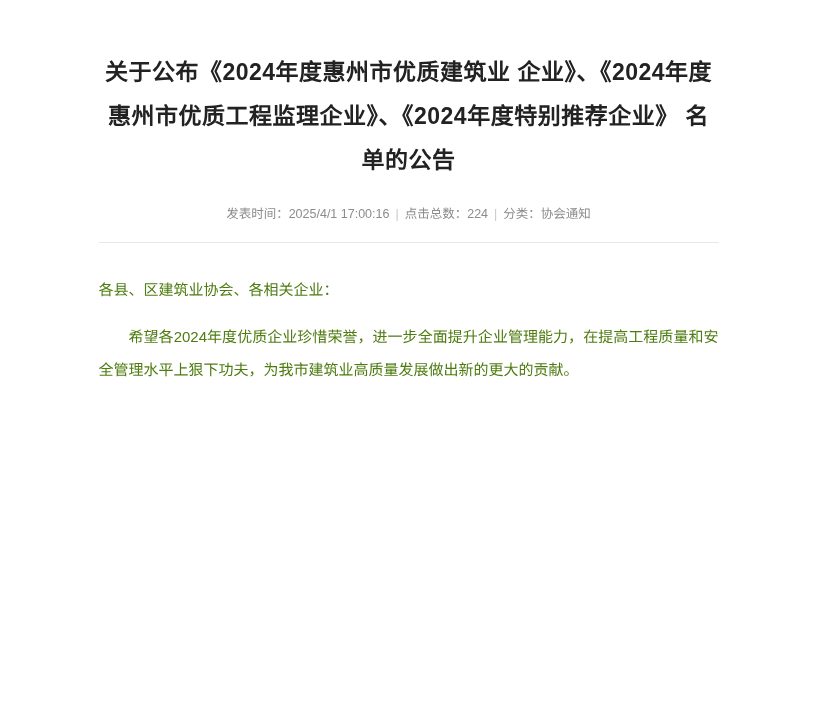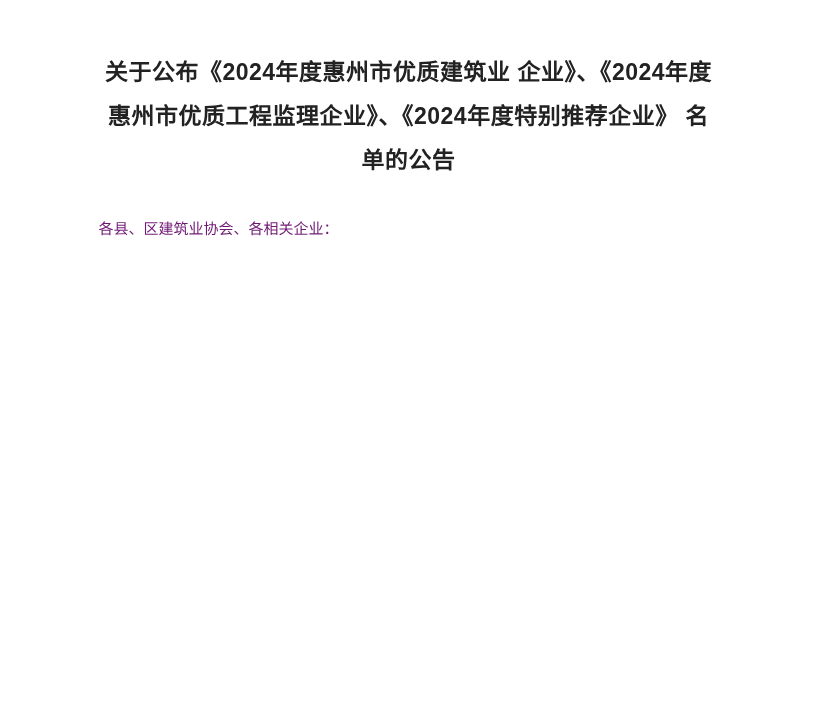--- a/index.html
+++ b/index.html
@@ -52,37 +52,41 @@
   .meta .label {
     color: #8c8c8c;
   }
   .meta .value {
     color: #8c8c8c;
   }
   .body-text {
     margin-top: 30px;
     font-size: 15px;
     line-height: 33px;
-    color: #701a75;
+    color: #4d7c0f;
     text-align: justify;
   }
   .body-text p {
     margin: 0 0 14px 0;
   }
   .body-text p.indent {
     text-indent: 2em;
   }
 </style>
 </head>
 <body>
 
 <div class="page">
   <div class="article">
 
     <h1 class="article-title">关于公布《2024年度惠州市优质建筑业 企业》、《2024年度惠州市优质工程监理企业》、《2024年度特别推荐企业》 名单的公告</h1>
 
+    <div class="meta">
+      <span class="label">发表时间：</span><span class="value">2025/4/1 17:00:16</span><span class="sep">|</span><span class="label">点击总数：</span><span class="value">224</span><span class="sep">|</span><span class="label">分类：</span><span class="value">协会通知</span>
+    </div>
 
     <div class="body-text">
       <p>各县、区建筑业协会、各相关企业：</p>
+      <p class="indent">希望各2024年度优质企业珍惜荣誉，进一步全面提升企业管理能力，在提高工程质量和安全管理水平上狠下功夫，为我市建筑业高质量发展做出新的更大的贡献。</p>
     </div>
 
   </div>
 </div>
 
 </body></html>

